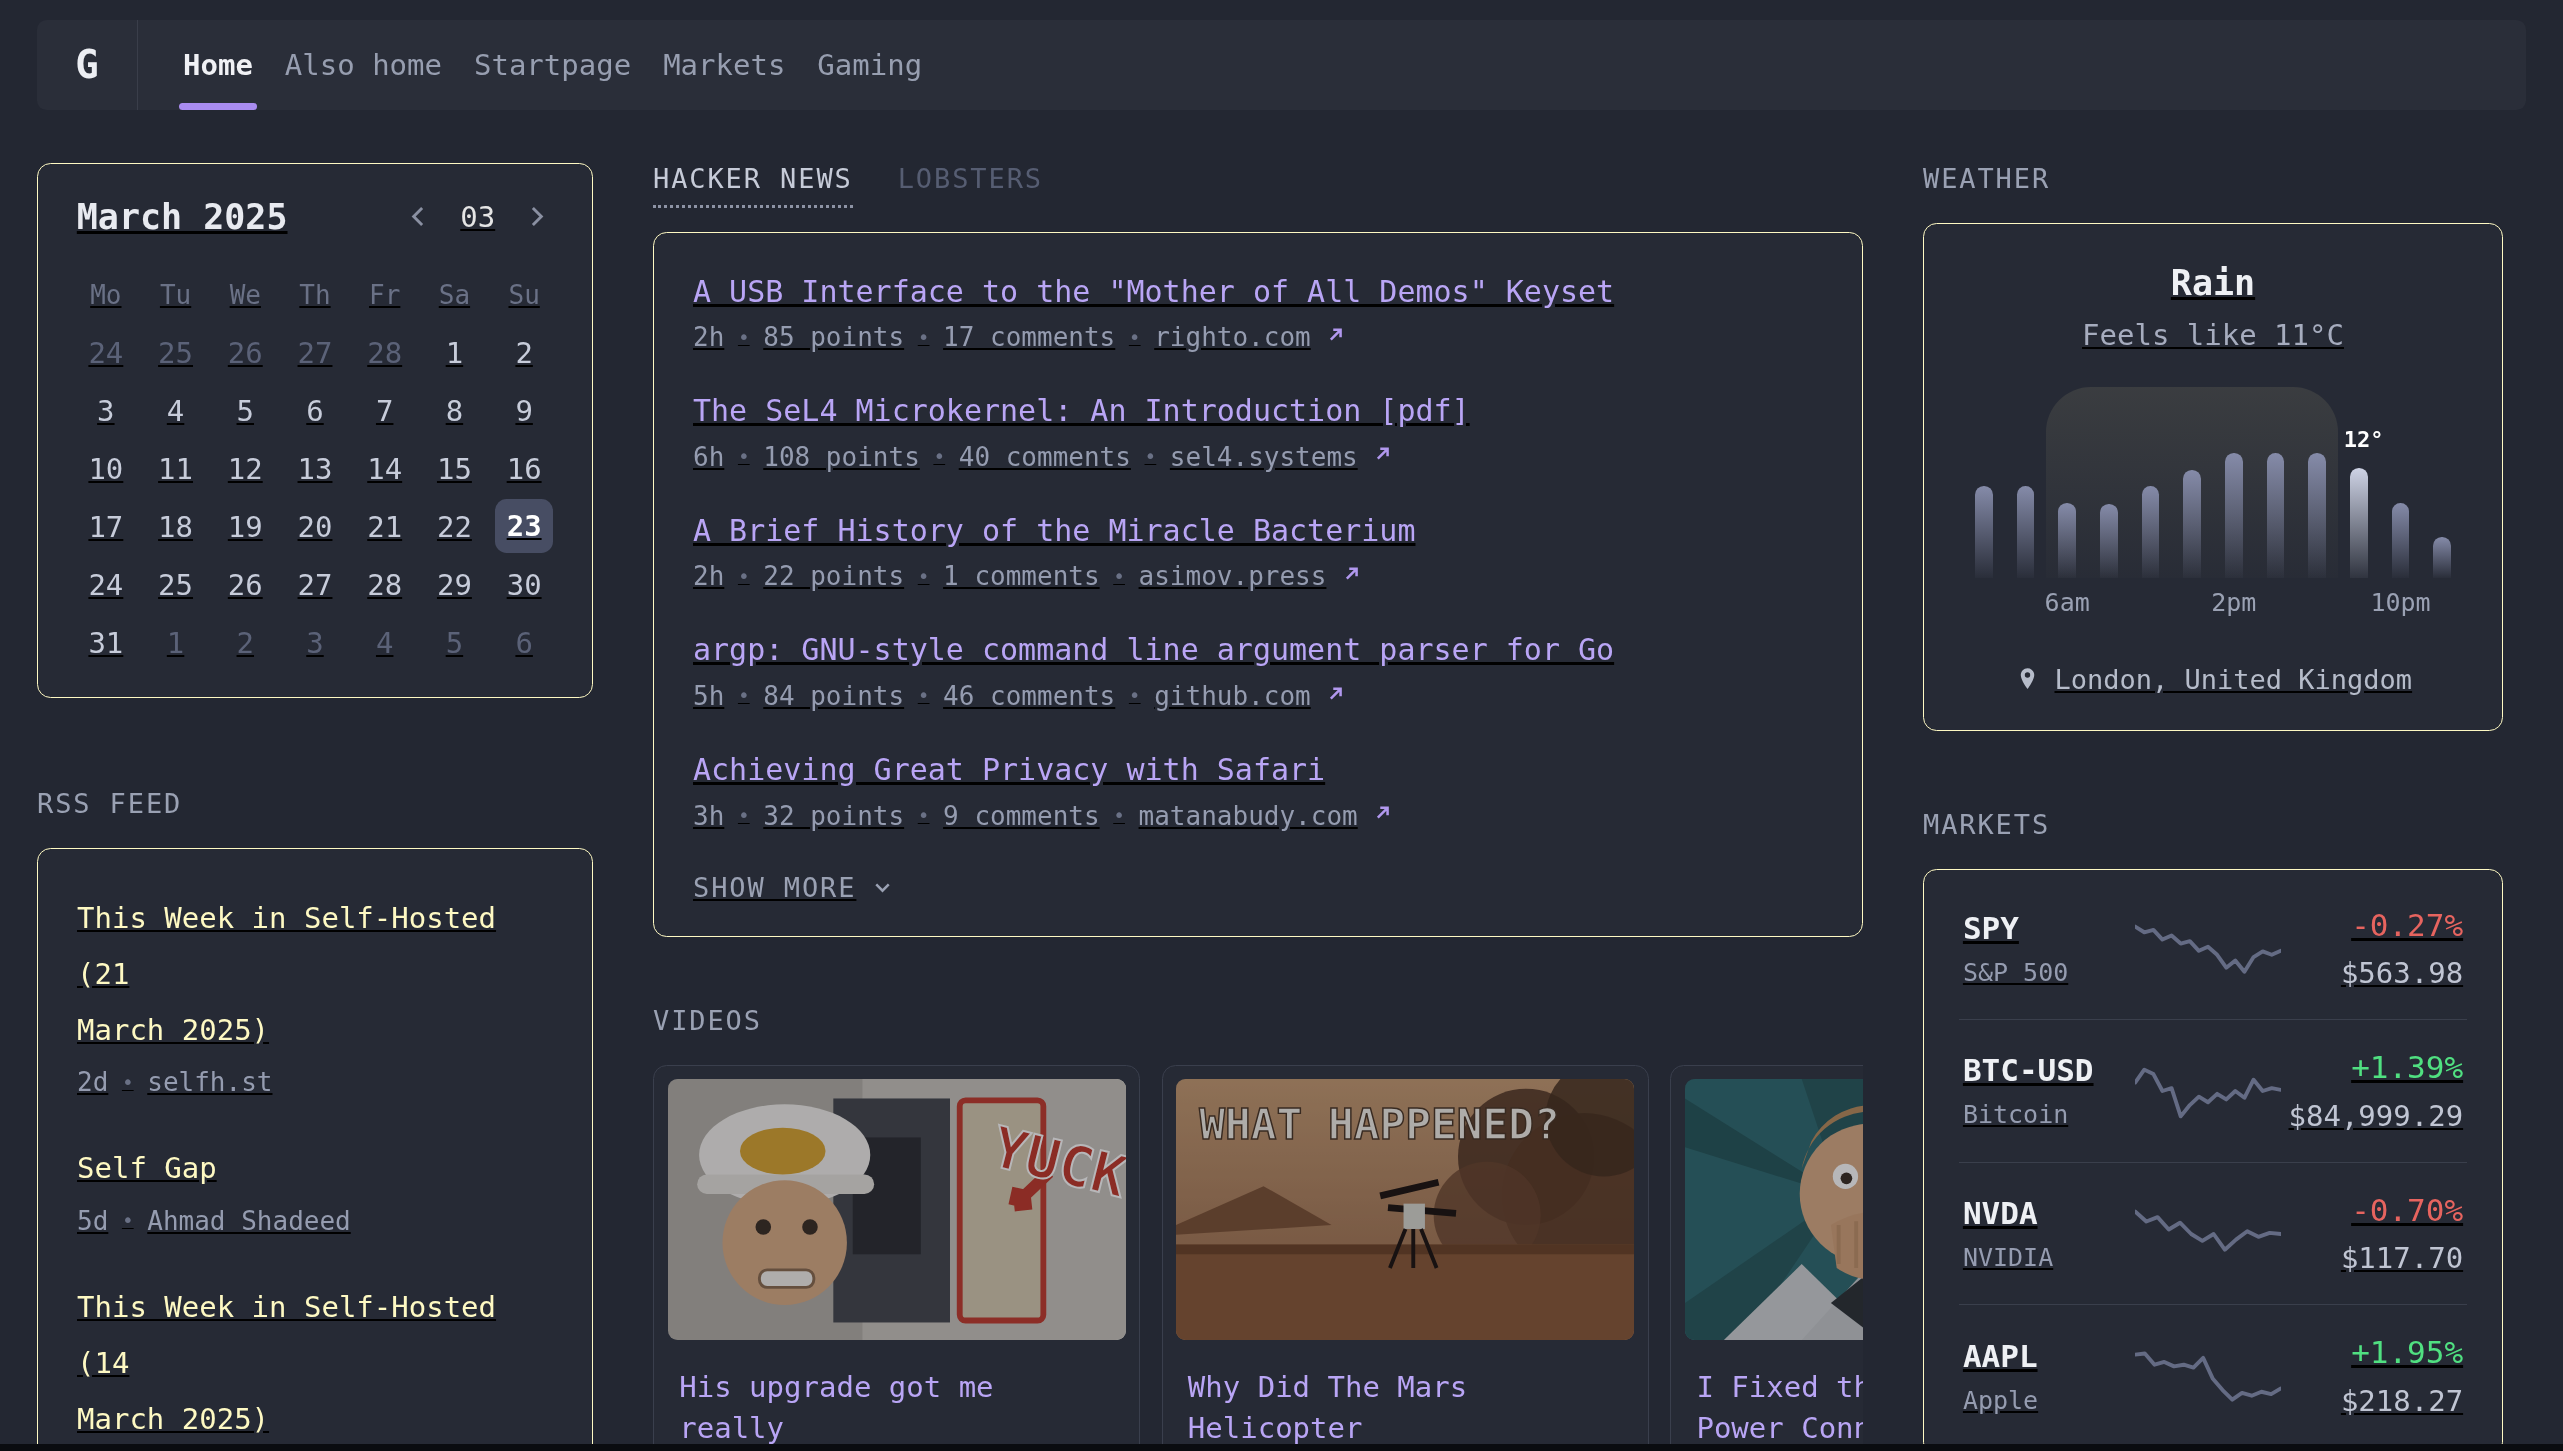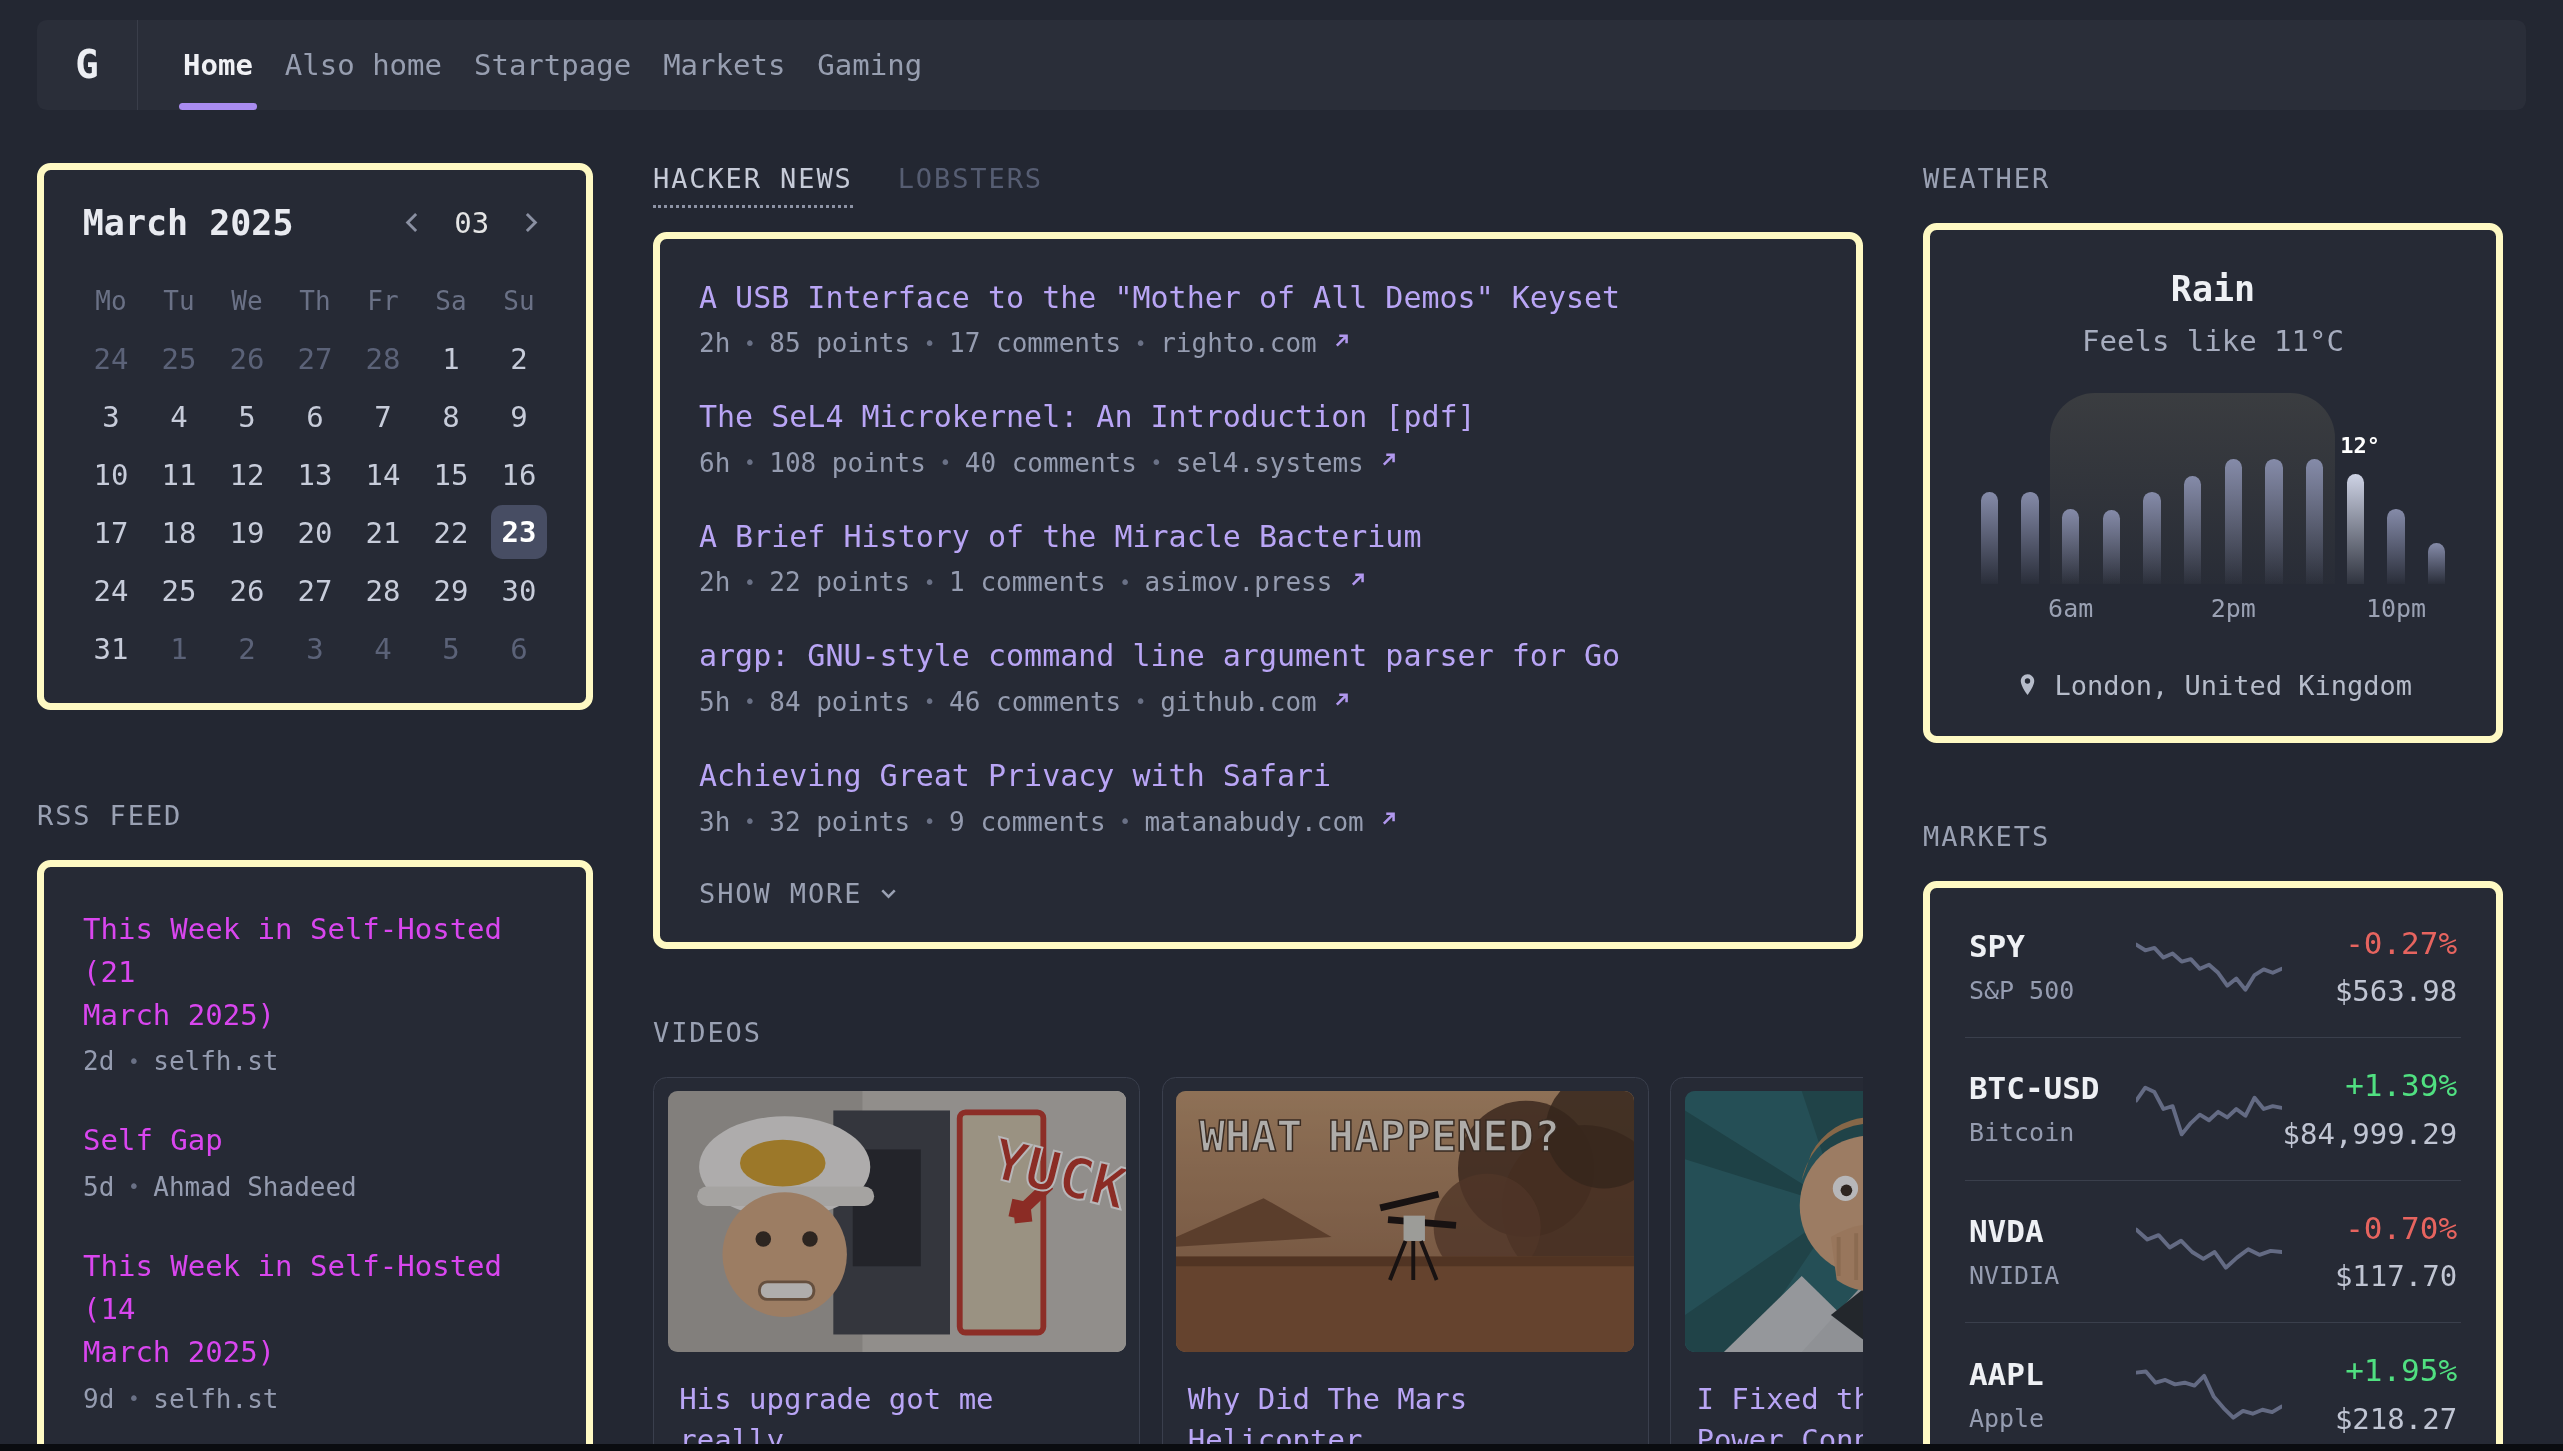--- a/index.html
+++ b/index.html
@@ -11,41 +11,41 @@
   .logo-box { width:101px; height:90px; display:flex; align-items:center; justify-content:center; border-right:1.9px solid #3a3e4a; }
   .logo { font-size:39px; font-weight:bold; color:#eceef3; }
   .nav-tabs { display:flex; gap:32px; margin-left:45px; height:100%; align-items:center; }
   .tab { font-size:29px; color:#979eb0; cursor:pointer; position:relative; height:100%; display:flex; align-items:center; }
   .tab.active { color:#f0f1f5; font-weight:bold; }
   .tab.active::after { content:""; position:absolute; left:-3.9px; right:-3.9px; bottom:0; height:6.8px; background:#a98cf0; border-radius:3.9px; }
 
   
   .columns { display:grid; grid-template-columns:556px 1210px 580px; column-gap:60px; align-items:start; }
   .section-title { font-size:27px; letter-spacing:1.9px; color:#9aa1b3; margin-bottom:29px; }
-  .card { background:#262a35; border:7px solid #fef9c3; border-radius:13.6px; }
+  .card { background:#262a35; border:1px solid #fef9c3; border-radius:13.6px;text-decoration:underline; }
 
   
   .cal-card { padding:33px 33px 25px; margin-bottom:90px; }
   .cal-head { display:flex; align-items:center; justify-content:space-between; padding:0 5.8px; }
   .cal-month { font-size:35px; font-weight:bold; color:#e8eaf0; }
   .cal-nav { display:flex; align-items:center; gap:25px; }
   .cal-nav-value { font-size:29px; color:#e5e5e5; }
   .nav-arrow { width:33px; height:33px; cursor:pointer; display:flex; align-items:center; justify-content:center; }
   .nav-arrow svg { width:29px; height:29px; stroke:#8a90a2; stroke-width:2.4; fill:none; }
   .cal-grid { display:grid; grid-template-columns:repeat(7,1fr); margin-top:29px; row-gap:0; }
   .cal-cell { height:58px; display:flex; align-items:center; justify-content:center; font-size:29px; }
   .cal-wd { color:#6a7186; font-size:26px; }
   .cal-day { color:#c7ccda; cursor:pointer; }
   .cal-day.dim { color:#5b6278; }
   .cal-day.today { background:#474d63; color:#ffffff; font-weight:bold; border-radius:11.7px; margin:1.9px 5.8px; height:54px; }
 
   
   .rss-card { padding:41px 39px 31px; }
   .feed-item { margin-bottom:43px; }
-  .feed-title { color:#d946ef; font-size:29px; line-height:43px; cursor:pointer; white-space:pre-line; }
+  .feed-title { color:#fef9c3; font-size:29px; line-height:56px; cursor:pointer; white-space:pre-line; }
   .feed-meta { margin-top:9.7px; font-size:26px; color:#959cb0; display:flex; align-items:center; gap:13.6px; }
   .meta-dot { color:#6a7186; font-size:19.5px; }
   .show-more { display:flex; align-items:center; gap:13.6px; font-size:27px; letter-spacing:1.9px; color:#9aa1b3; cursor:pointer; margin-top:5.8px; }
   .show-more svg { width:25px; height:25px; stroke:#9aa1b3; stroke-width:2.4; fill:none; }
 
   
   .hn-tabs { display:flex; gap:45px; margin-bottom:23.4px; }
   .hn-tab { font-size:27px; letter-spacing:1.9px; color:#565d72; cursor:pointer; padding-bottom:11.7px; }
   .hn-tab.active { color:#c6cbd8; border-bottom:3.9px dotted #8d93a5; }
   .hn-card { padding:41px 39px 33px; }

